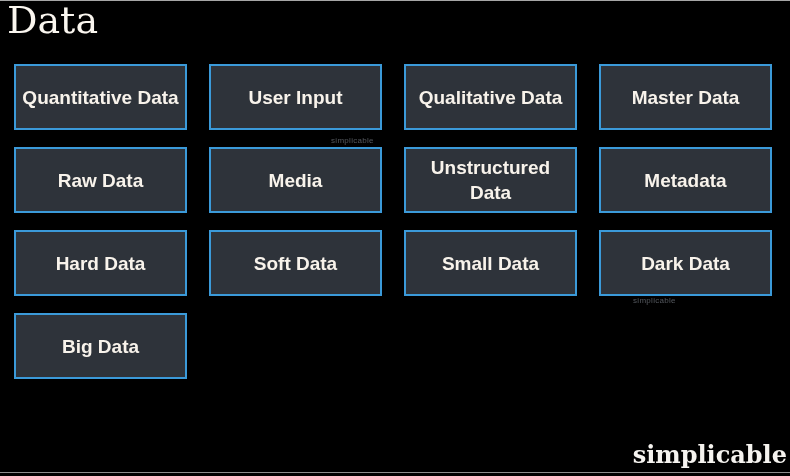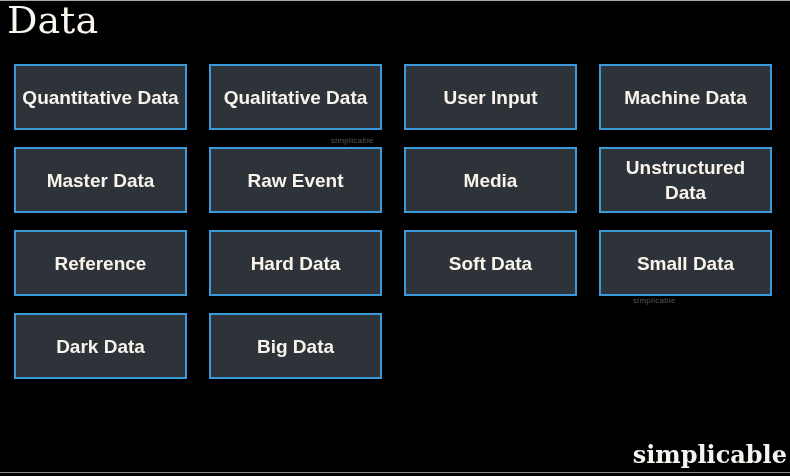--- a/index.html
+++ b/index.html
@@ -88,42 +88,39 @@
 
 <div class="hairline top"></div>
 
 <h1 class="page-title">Data</h1>
 
 <div class="grid">
     <div class="box">
       <span>Quantitative Data</span>
     </div>
     <div class="box">
-      <span>Qualitative Data</span>
-    </div>
-    <div class="box">
       <span>User Input</span>
     </div>
     <div class="box">
-      <span>Machine Data</span>
+      <span>Qualitative Data</span>
     </div>
     <div class="box">
       <span>Master Data</span>
     </div>
     <div class="box">
-      <span>Raw Event</span>
+      <span>Raw Data</span>
     </div>
     <div class="box">
       <span>Media</span>
     </div>
     <div class="box">
       <span>Unstructured Data</span>
     </div>
     <div class="box">
-      <span>Reference</span>
+      <span>Metadata</span>
     </div>
     <div class="box">
       <span>Hard Data</span>
     </div>
     <div class="box">
       <span>Soft Data</span>
     </div>
     <div class="box">
       <span>Small Data</span>
     </div>

